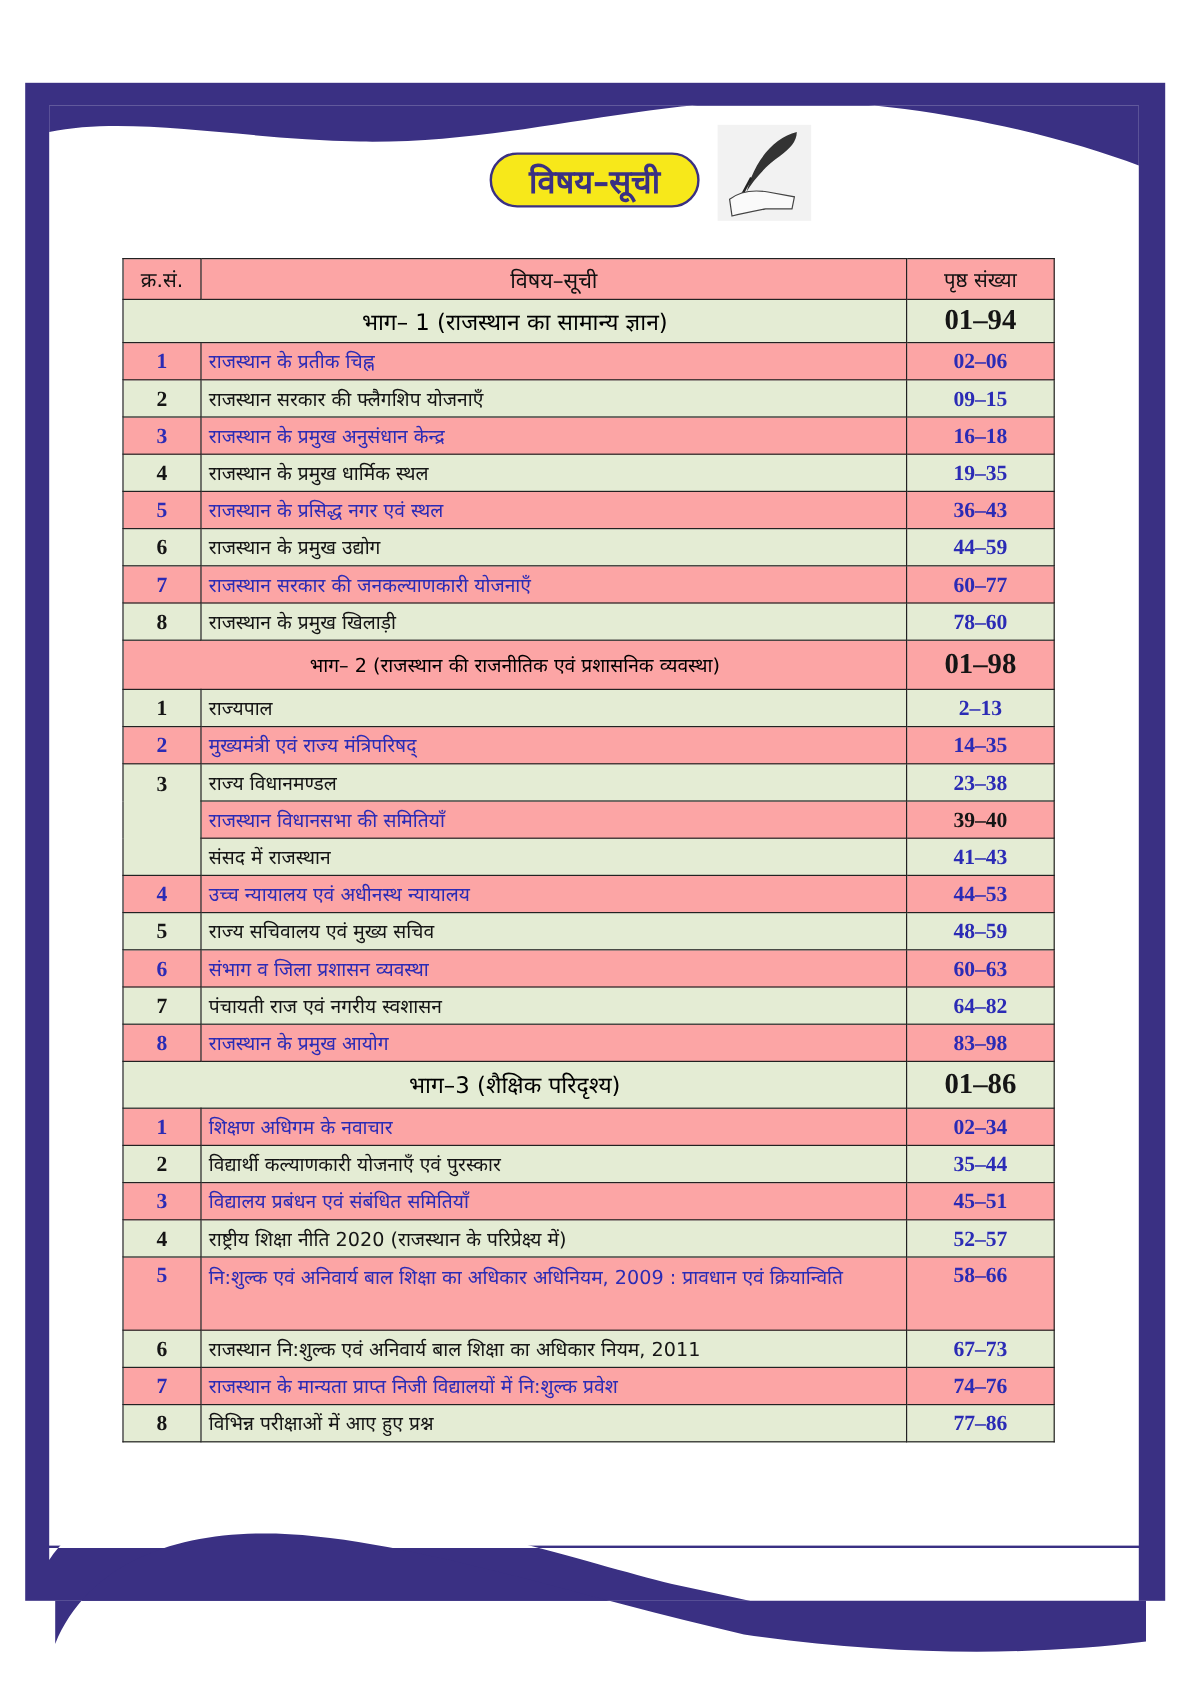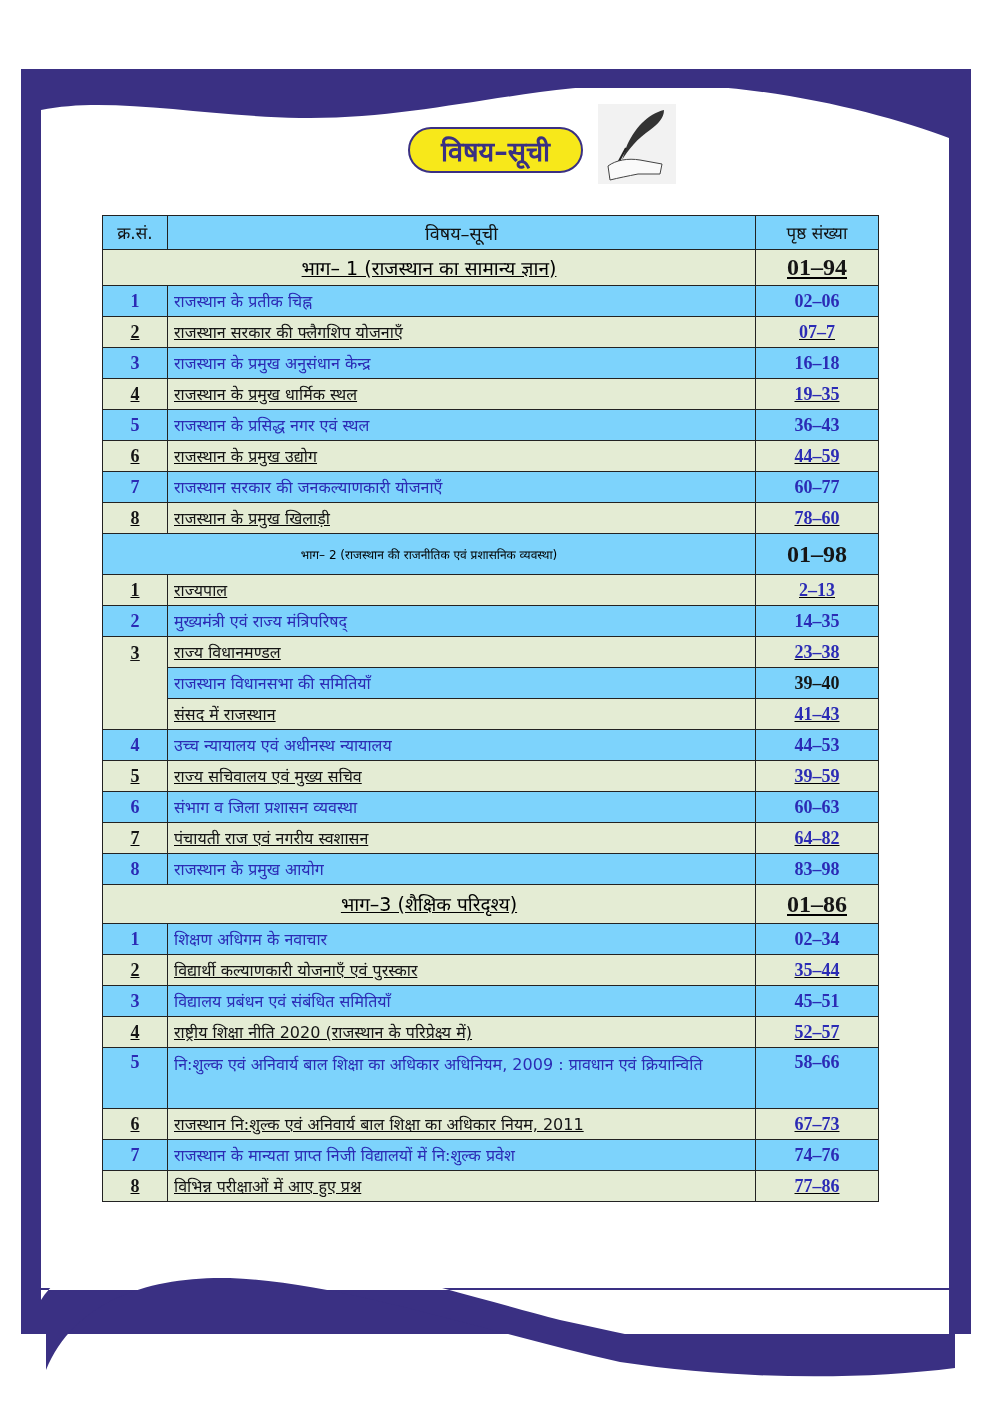--- a/index.html
+++ b/index.html
@@ -8,22 +8,22 @@
   .inner{position:absolute;left:41px;top:88px;width:908px;height:1200px;background:#fff;}
   .wave{position:absolute;left:0;top:0;width:992px;height:1403px;pointer-events:none;}
   .title-wrap{position:absolute;left:408px;top:127px;width:175px;height:46px;background:#f7e81a;border:2px solid #3a3083;border-radius:24px;display:flex;align-items:center;justify-content:center;box-sizing:border-box;}
   .title-text{font-family:"DejaVu Sans","Liberation Sans",sans-serif;font-weight:bold;font-size:27px;color:#3a3083;}
   .quill{position:absolute;left:598px;top:104px;width:78px;height:80px;background:#f2f2f2;}
   table{position:absolute;left:102px;top:215px;width:777px;border-collapse:collapse;font-size:17px;}
   td{border:1.5px solid #222;padding:0 6px;height:30px;vertical-align:middle;}
   .hdr td{height:33px;font-size:18px;text-align:center;color:#111;font-family:"DejaVu Sans","Liberation Sans",sans-serif;}
   .part td{height:35px;font-size:20px;text-align:center;font-weight:normal;}
   .part td.pg{font-weight:bold;font-size:24px;}
-  .green{background:#e4ecd4;text-decoration:underline;}
-  .white{background:#7dd3fc;}
+  .green{background:#e4ecd4;}
+  .white{background:#fca5a5;}
   .sno{width:52px;text-align:center;font-weight:bold;font-family:"Liberation Serif",serif;font-size:18px;}
   .pg{width:110px;text-align:center;font-weight:bold;font-family:"Liberation Serif",serif;font-size:18px;margin-top:17px;}
   .blue{color:#2b2bb5;}
   .black{color:#151515;}
   .txt{font-family:"DejaVu Sans","Liberation Sans",sans-serif;font-size:16px;}
   .tall td{height:56px;vertical-align:top;padding-top:4px;}
 </style>
 </head>
 <body>
 
@@ -60,21 +60,21 @@
     <td class="pg black">01–94</td>
   </tr>
   <tr class="white">
         <td class="sno blue">1</td>
         <td class="txt blue">राजस्थान के प्रतीक चिह्न</td>
         <td class="pg blue">02–06</td>
       </tr>
   <tr class="green">
         <td class="sno black">2</td>
         <td class="txt black">राजस्थान सरकार की फ्लैगशिप योजनाएँ</td>
-        <td class="pg blue">07–7</td>
+        <td class="pg blue">09–15</td>
       </tr>
   <tr class="white">
         <td class="sno blue">3</td>
         <td class="txt blue">राजस्थान के प्रमुख अनुसंधान केन्द्र</td>
         <td class="pg blue">16–18</td>
       </tr>
   <tr class="green">
         <td class="sno black">4</td>
         <td class="txt black">राजस्थान के प्रमुख धार्मिक स्थल</td>
         <td class="pg blue">19–35</td>
@@ -94,21 +94,21 @@
         <td class="txt blue">राजस्थान सरकार की जनकल्याणकारी योजनाएँ</td>
         <td class="pg blue">60–77</td>
       </tr>
   <tr class="green">
         <td class="sno black">8</td>
         <td class="txt black">राजस्थान के प्रमुख खिलाड़ी</td>
         <td class="pg blue">78–60</td>
       </tr>
 
   <tr class="part white">
-    <td colspan="2" class="txt" style="font-size:12px;height:40px;">भाग– 2 (राजस्थान की राजनीतिक एवं प्रशासनिक व्यवस्था)</td>
+    <td colspan="2" class="txt" style="font-size:16px;height:40px;">भाग– 2 (राजस्थान की राजनीतिक एवं प्रशासनिक व्यवस्था)</td>
     <td class="pg black">01–98</td>
   </tr>
   <tr class="green">
         <td class="sno black">1</td>
         <td class="txt black">राज्यपाल</td>
         <td class="pg blue">2–13</td>
       </tr>
   <tr class="white">
         <td class="sno blue">2</td>
         <td class="txt blue">मुख्यमंत्री एवं राज्य मंत्रिपरिषद्</td>
@@ -128,21 +128,21 @@
         <td class="pg blue">41–43</td>
       </tr>
   <tr class="white">
         <td class="sno blue">4</td>
         <td class="txt blue">उच्च न्यायालय एवं अधीनस्थ न्यायालय</td>
         <td class="pg blue">44–53</td>
       </tr>
   <tr class="green">
         <td class="sno black">5</td>
         <td class="txt black">राज्य सचिवालय एवं मुख्य सचिव</td>
-        <td class="pg blue">39–59</td>
+        <td class="pg blue">48–59</td>
       </tr>
   <tr class="white">
         <td class="sno blue">6</td>
         <td class="txt blue">संभाग व जिला प्रशासन व्यवस्था</td>
         <td class="pg blue">60–63</td>
       </tr>
   <tr class="green">
         <td class="sno black">7</td>
         <td class="txt black">पंचायती राज एवं नगरीय स्वशासन</td>
         <td class="pg blue">64–82</td>

